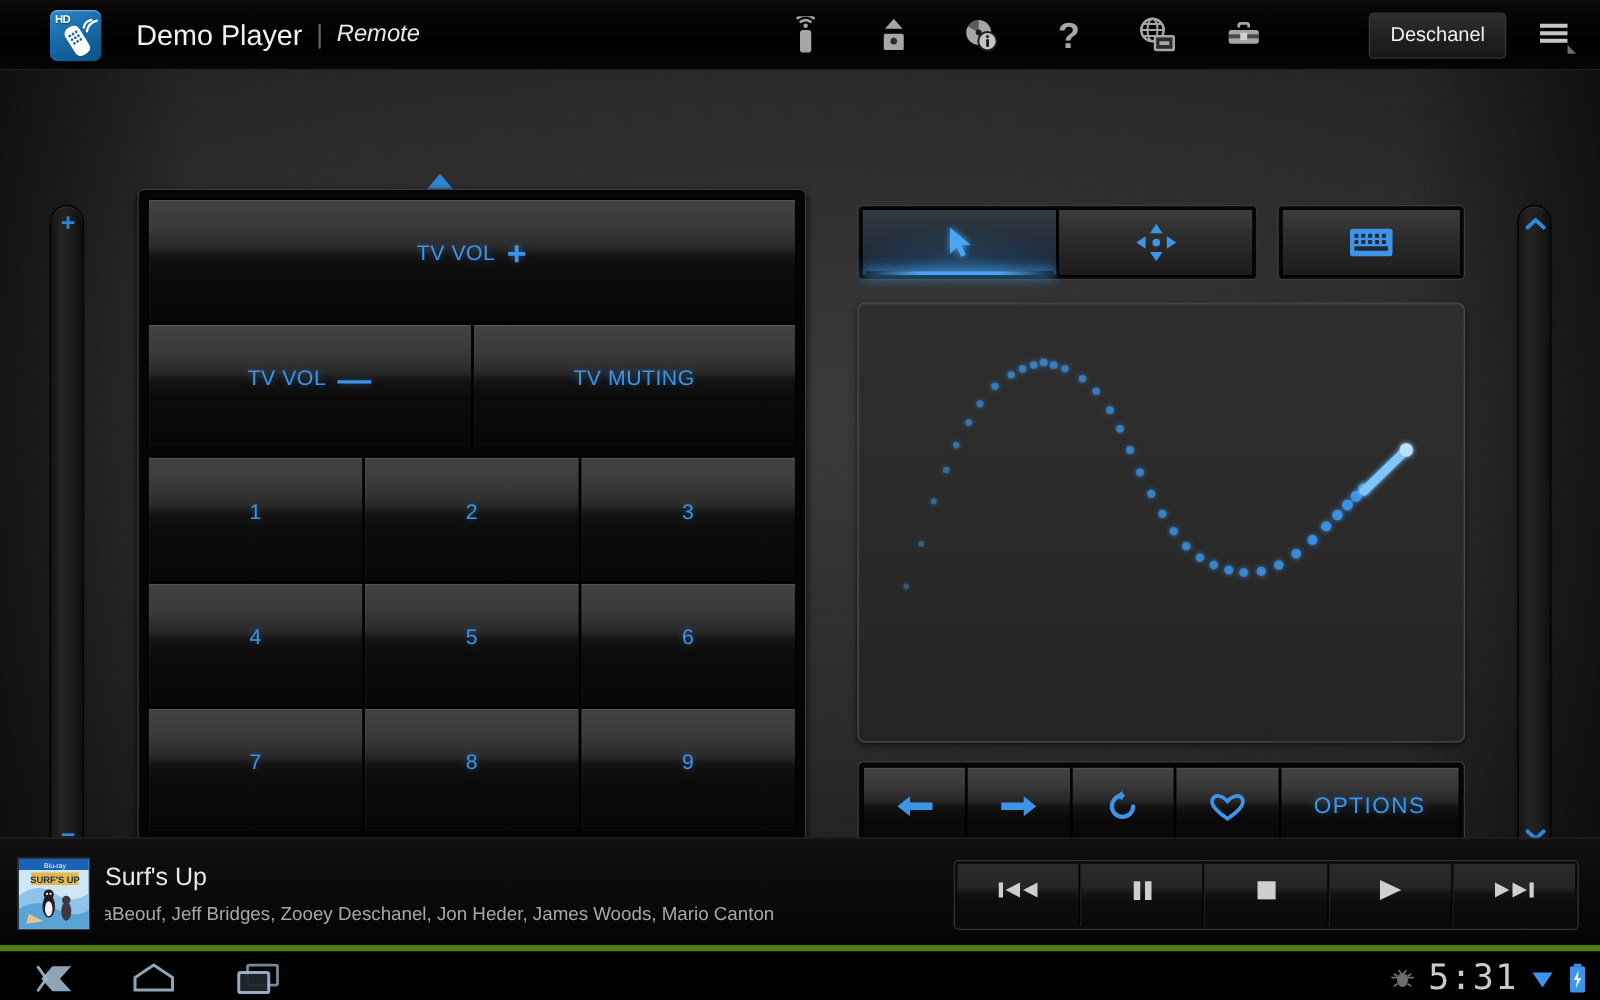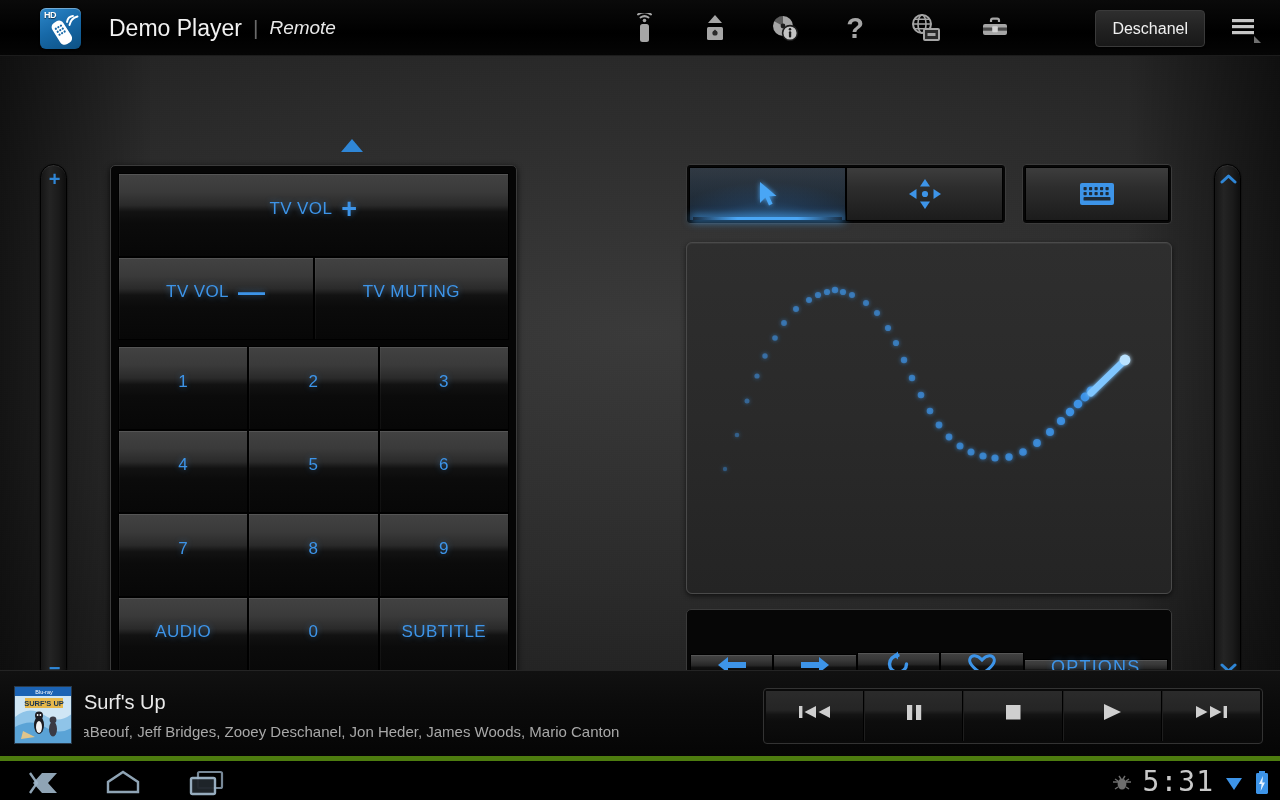--- a/index.html
+++ b/index.html
@@ -88,21 +88,21 @@
   .plus-glyph, .minus-glyph{ color:#2f86d6; font-size:20px; line-height:1; font-weight:bold; }
   .minus-glyph{ font-size:20px; }
 
   
   .tri{ position:absolute; width:0; height:0; cursor:pointer; }
   #tri-up{ left:341px; top:83px; border-left:11px solid transparent; border-right:11px solid transparent; border-bottom:13px solid #2f86d6; }
   #tri-down{ left:341px; top:640px; border-left:11px solid transparent; border-right:11px solid transparent; border-top:13px solid #2f86d6; }
 
   
   .keypad{
-    position:absolute; left:110px; top:109px; width:407px; height:523px;
+    position:absolute; left:110px; top:95px; width:535px; height:523px;
     background:#050505; border:1px solid #3b3b3b; border-radius:5px;
     box-shadow:0 2px 6px rgba(0,0,0,.8);
     padding:7px;
   }
   .kp-grid{ display:flex; flex-direction:column; height:100%; }
   .kp-row{ display:flex; flex:1; }
   .btn{
     position:relative; flex:1; cursor:pointer;
     background:linear-gradient(180deg,#424242 0%,#3a3a3a 22%,#2a2a2a 38%,#121212 46%,#0b0b0b 60%,#070707 100%);
     border:1px solid #000;
@@ -158,21 +158,21 @@
     background:linear-gradient(180deg,#2e2e2e,#2a2a2a 50%,#242424);
     border:1px solid #4a4a4a; border-radius:6px;
     box-shadow:inset 0 1px 1px rgba(255,255,255,.06), 0 2px 5px rgba(0,0,0,.6);
     overflow:hidden; cursor:crosshair;
   }
   .touchpad svg{ position:absolute; left:0; top:0; }
 
   .navbar-btns{
     position:absolute; left:686px; top:553px; width:486px; height:77px;
     background:#060606; border:1px solid #3b3b3b; border-radius:5px;
-    display:flex; padding:3px;align-items:flex-end;
+    display:flex; padding:3px;
   }
   .nb{
     flex:1; cursor:pointer; display:flex; align-items:center; justify-content:center;
     background:linear-gradient(180deg,#434343 0%,#383838 22%,#272727 40%,#111 48%,#0a0a0a 62%,#060606 100%);
     border:1px solid #000;
     box-shadow:inset 0 1px 0 rgba(255,255,255,.10);
   }
   .nb.wide{ flex:1.75; }
   .nb .g{ transform:translateY(-3px); display:flex; align-items:center; justify-content:center; }
   .nb .t{ color:#3d94e8; font-size:18px; letter-spacing:1.2px; transform:translateY(-3px);
@@ -412,31 +412,20 @@
               <span class="lbl num">7</span>
             </div>
           <div class="btn">
               <span class="lbl num">8</span>
             </div>
           <div class="btn">
               <span class="lbl num">9</span>
             </div>
         </div>
 
-        <div class="kp-row">
-          <div class="btn">
-              <span class="lbl">AUDIO</span>
-            </div>
-          <div class="btn">
-              <span class="lbl num">0</span>
-            </div>
-          <div class="btn">
-              <span class="lbl">SUBTITLE</span>
-            </div>
-        </div>
       </div>
     </div>
 
     <div class="mode-tabs">
       <div class="mode-tab active">
         <svg width="34" height="34" viewBox="0 0 34 34">
           <defs>
             <filter id="ptrglow" x="-60%" y="-60%" width="220%" height="220%">
               <feGaussianBlur stdDeviation="2.4" result="b"></feGaussianBlur>
               <feMerge>

